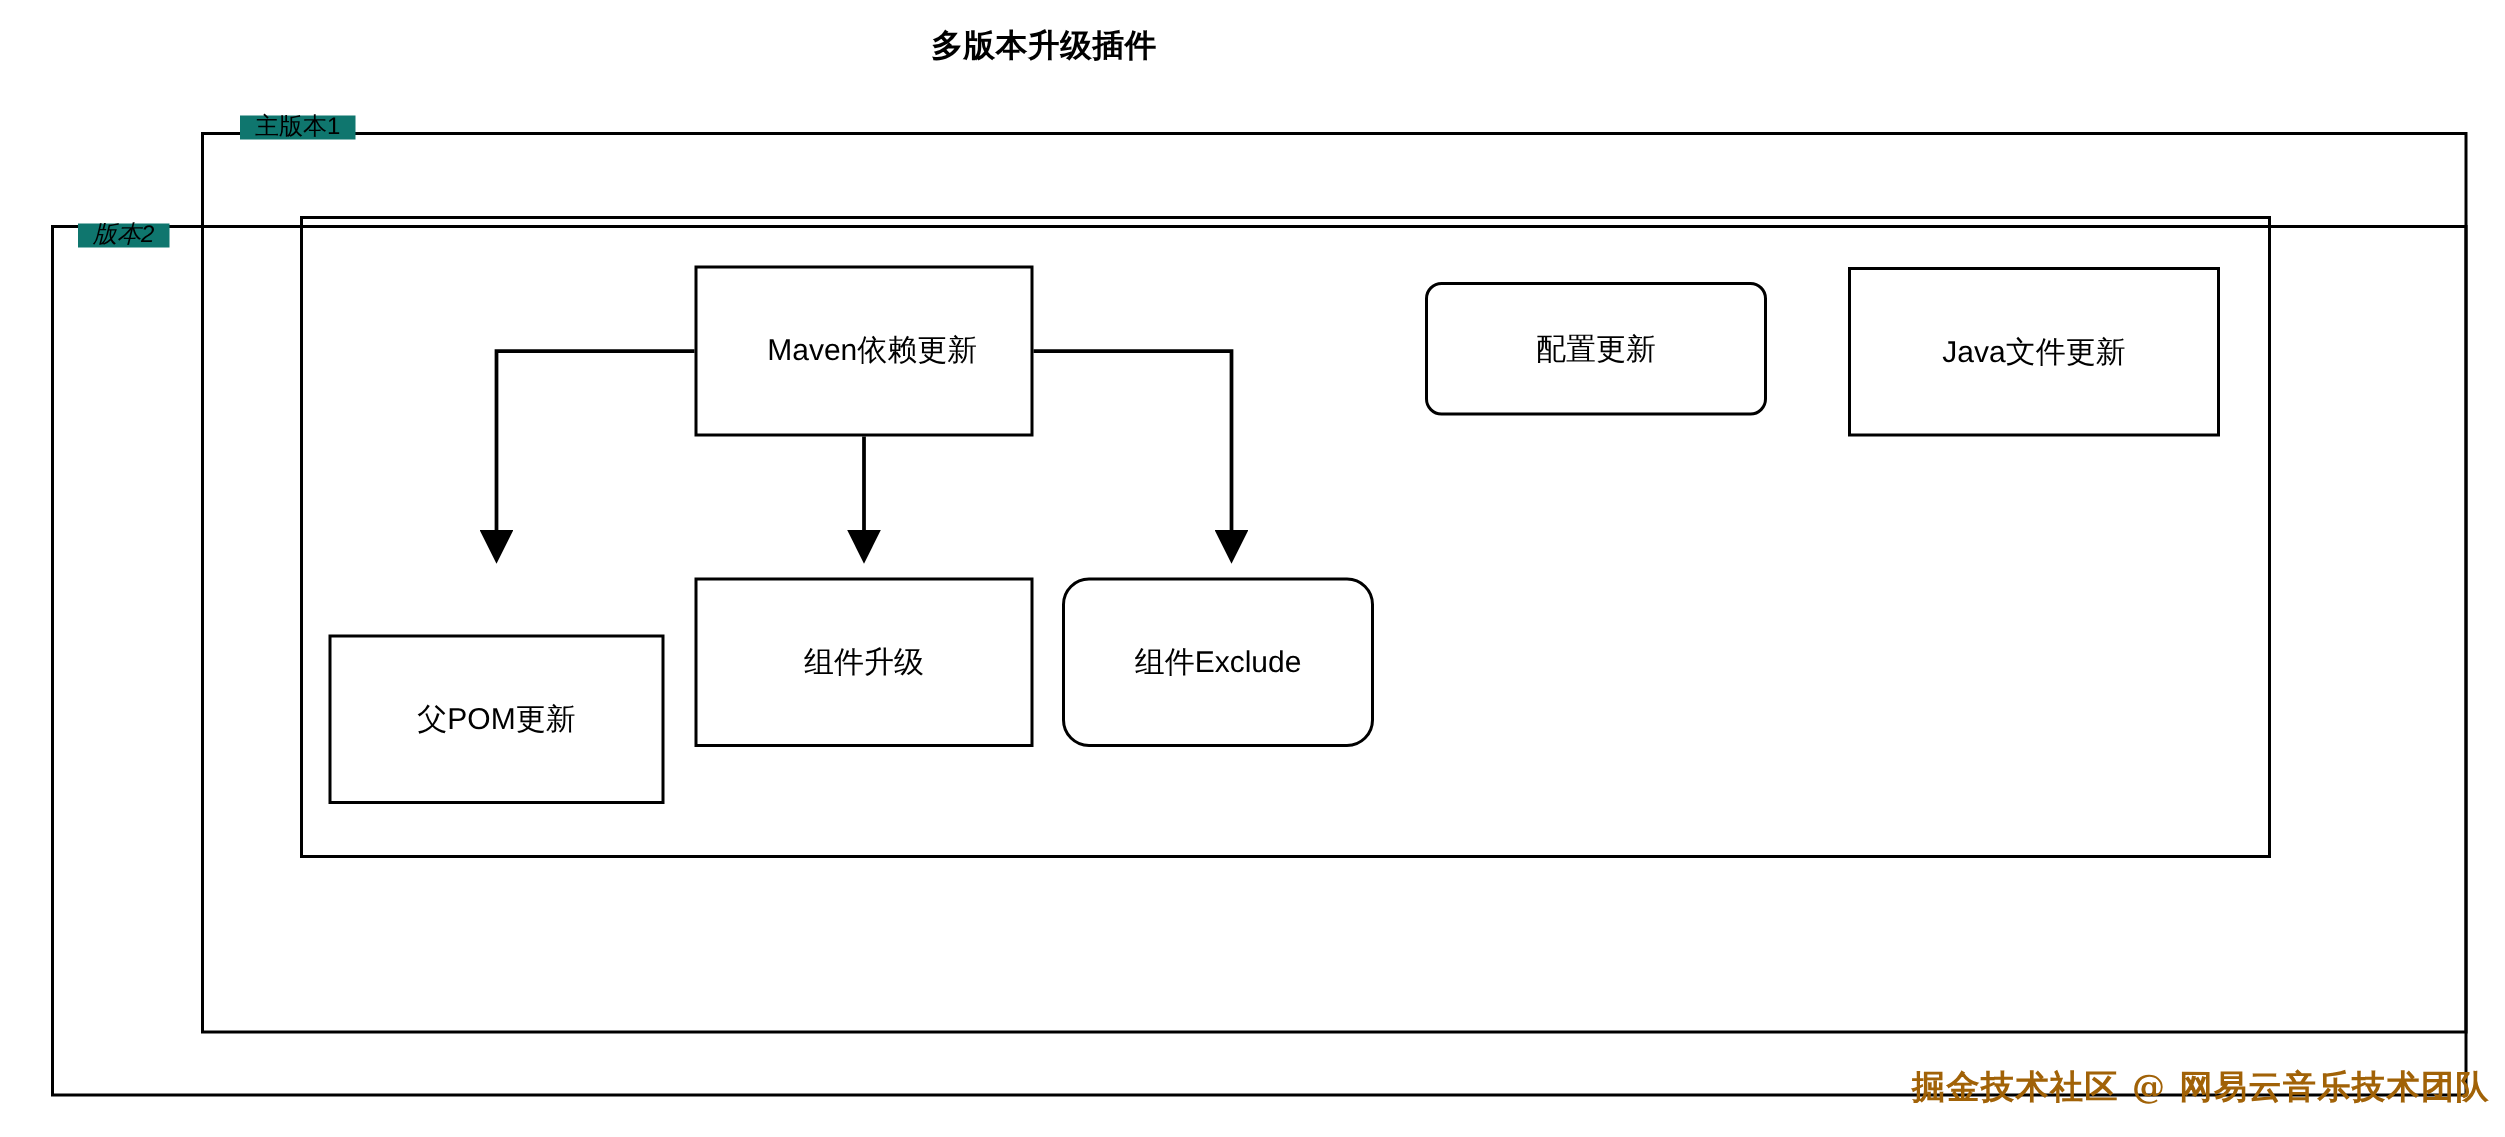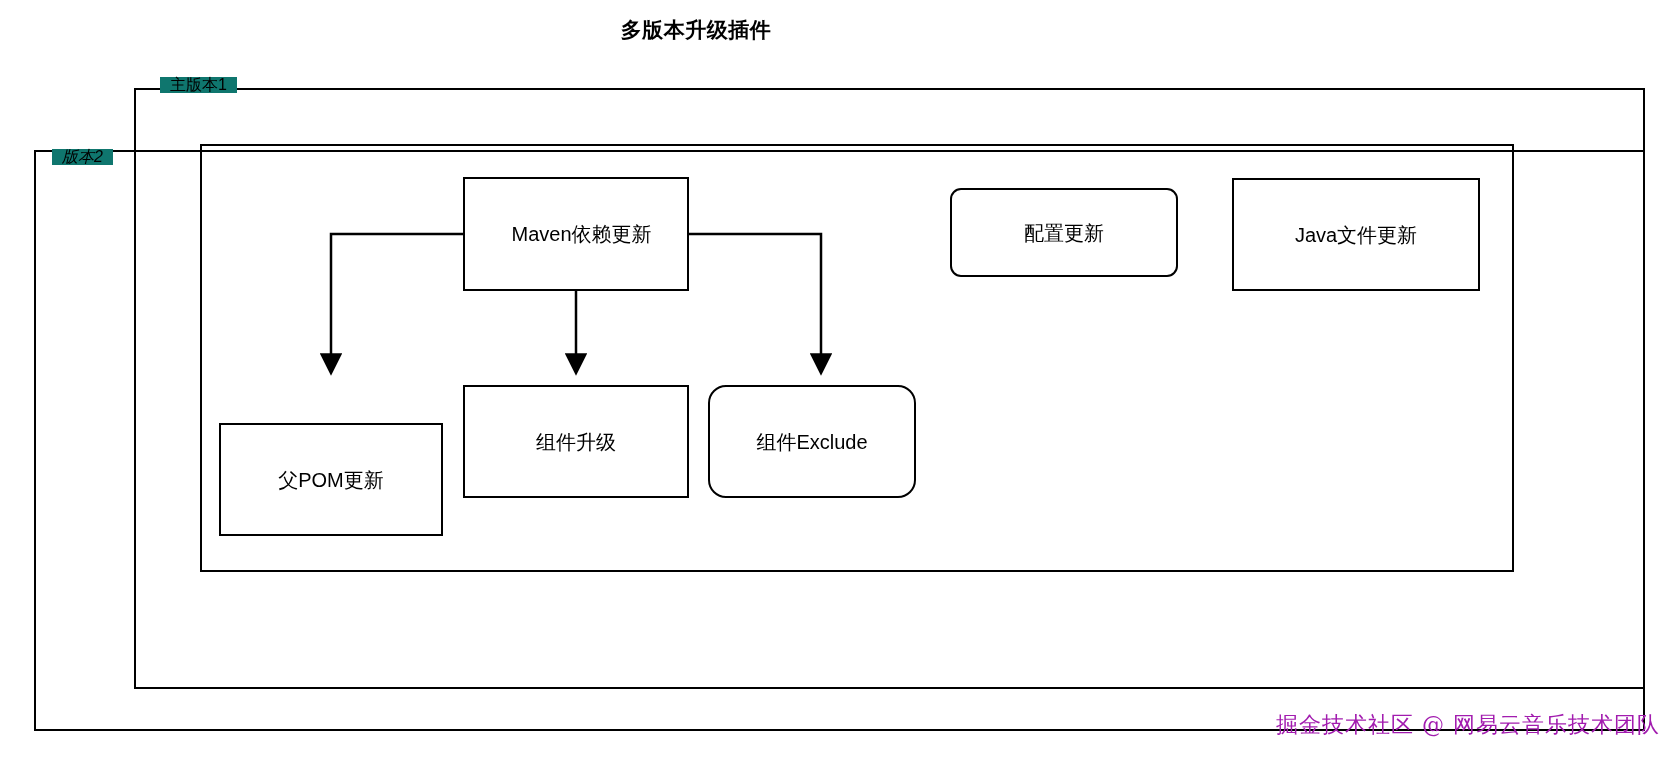--- a/index.html
+++ b/index.html
@@ -69,24 +69,25 @@
     height: 758px;
     pointer-events: none;
   }
 
   
   .watermark {
     position: absolute;
     right: 10px;
     bottom: 18px;
     font-size: 22px;
-    color: #a21caf;
+    color: #a16207;
     white-space: nowrap;
     letter-spacing: 1px;
     font-family: "DejaVu Serif", serif;
+    font-weight: bold;
   }
 </style>
 </head>
 <body>
 
 <div id="canvas">
 
   <div class="diagram-title">多版本升级插件</div>
 
   <div class="frame" style="left:34px; top:150px; width:1611px; height:581px;">

